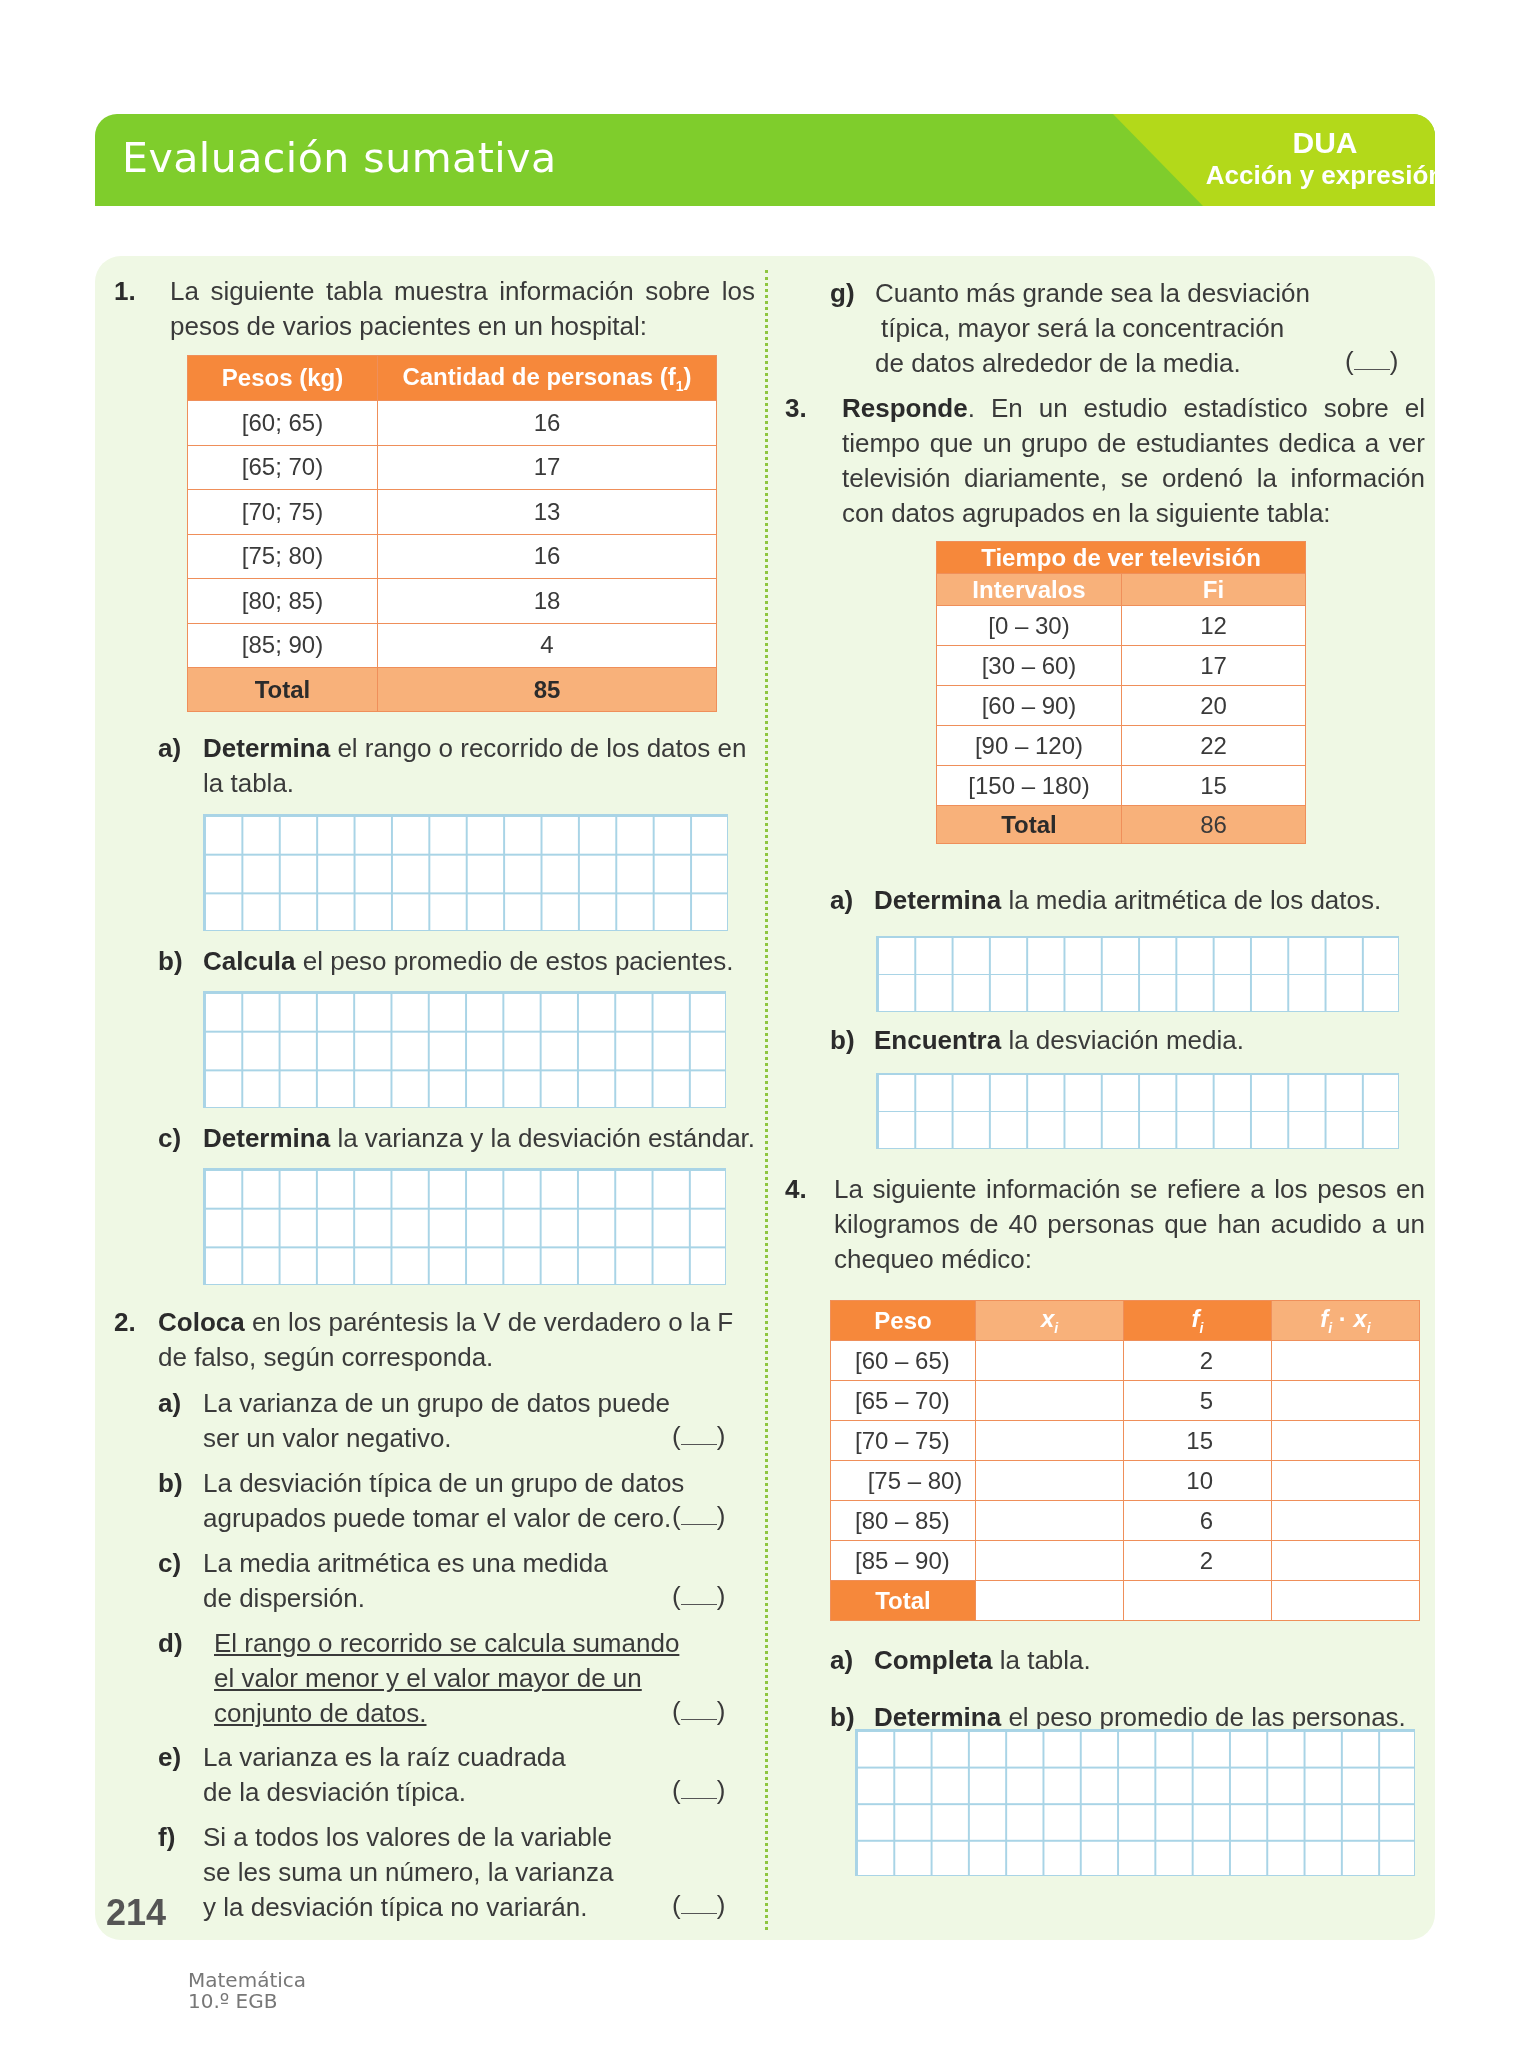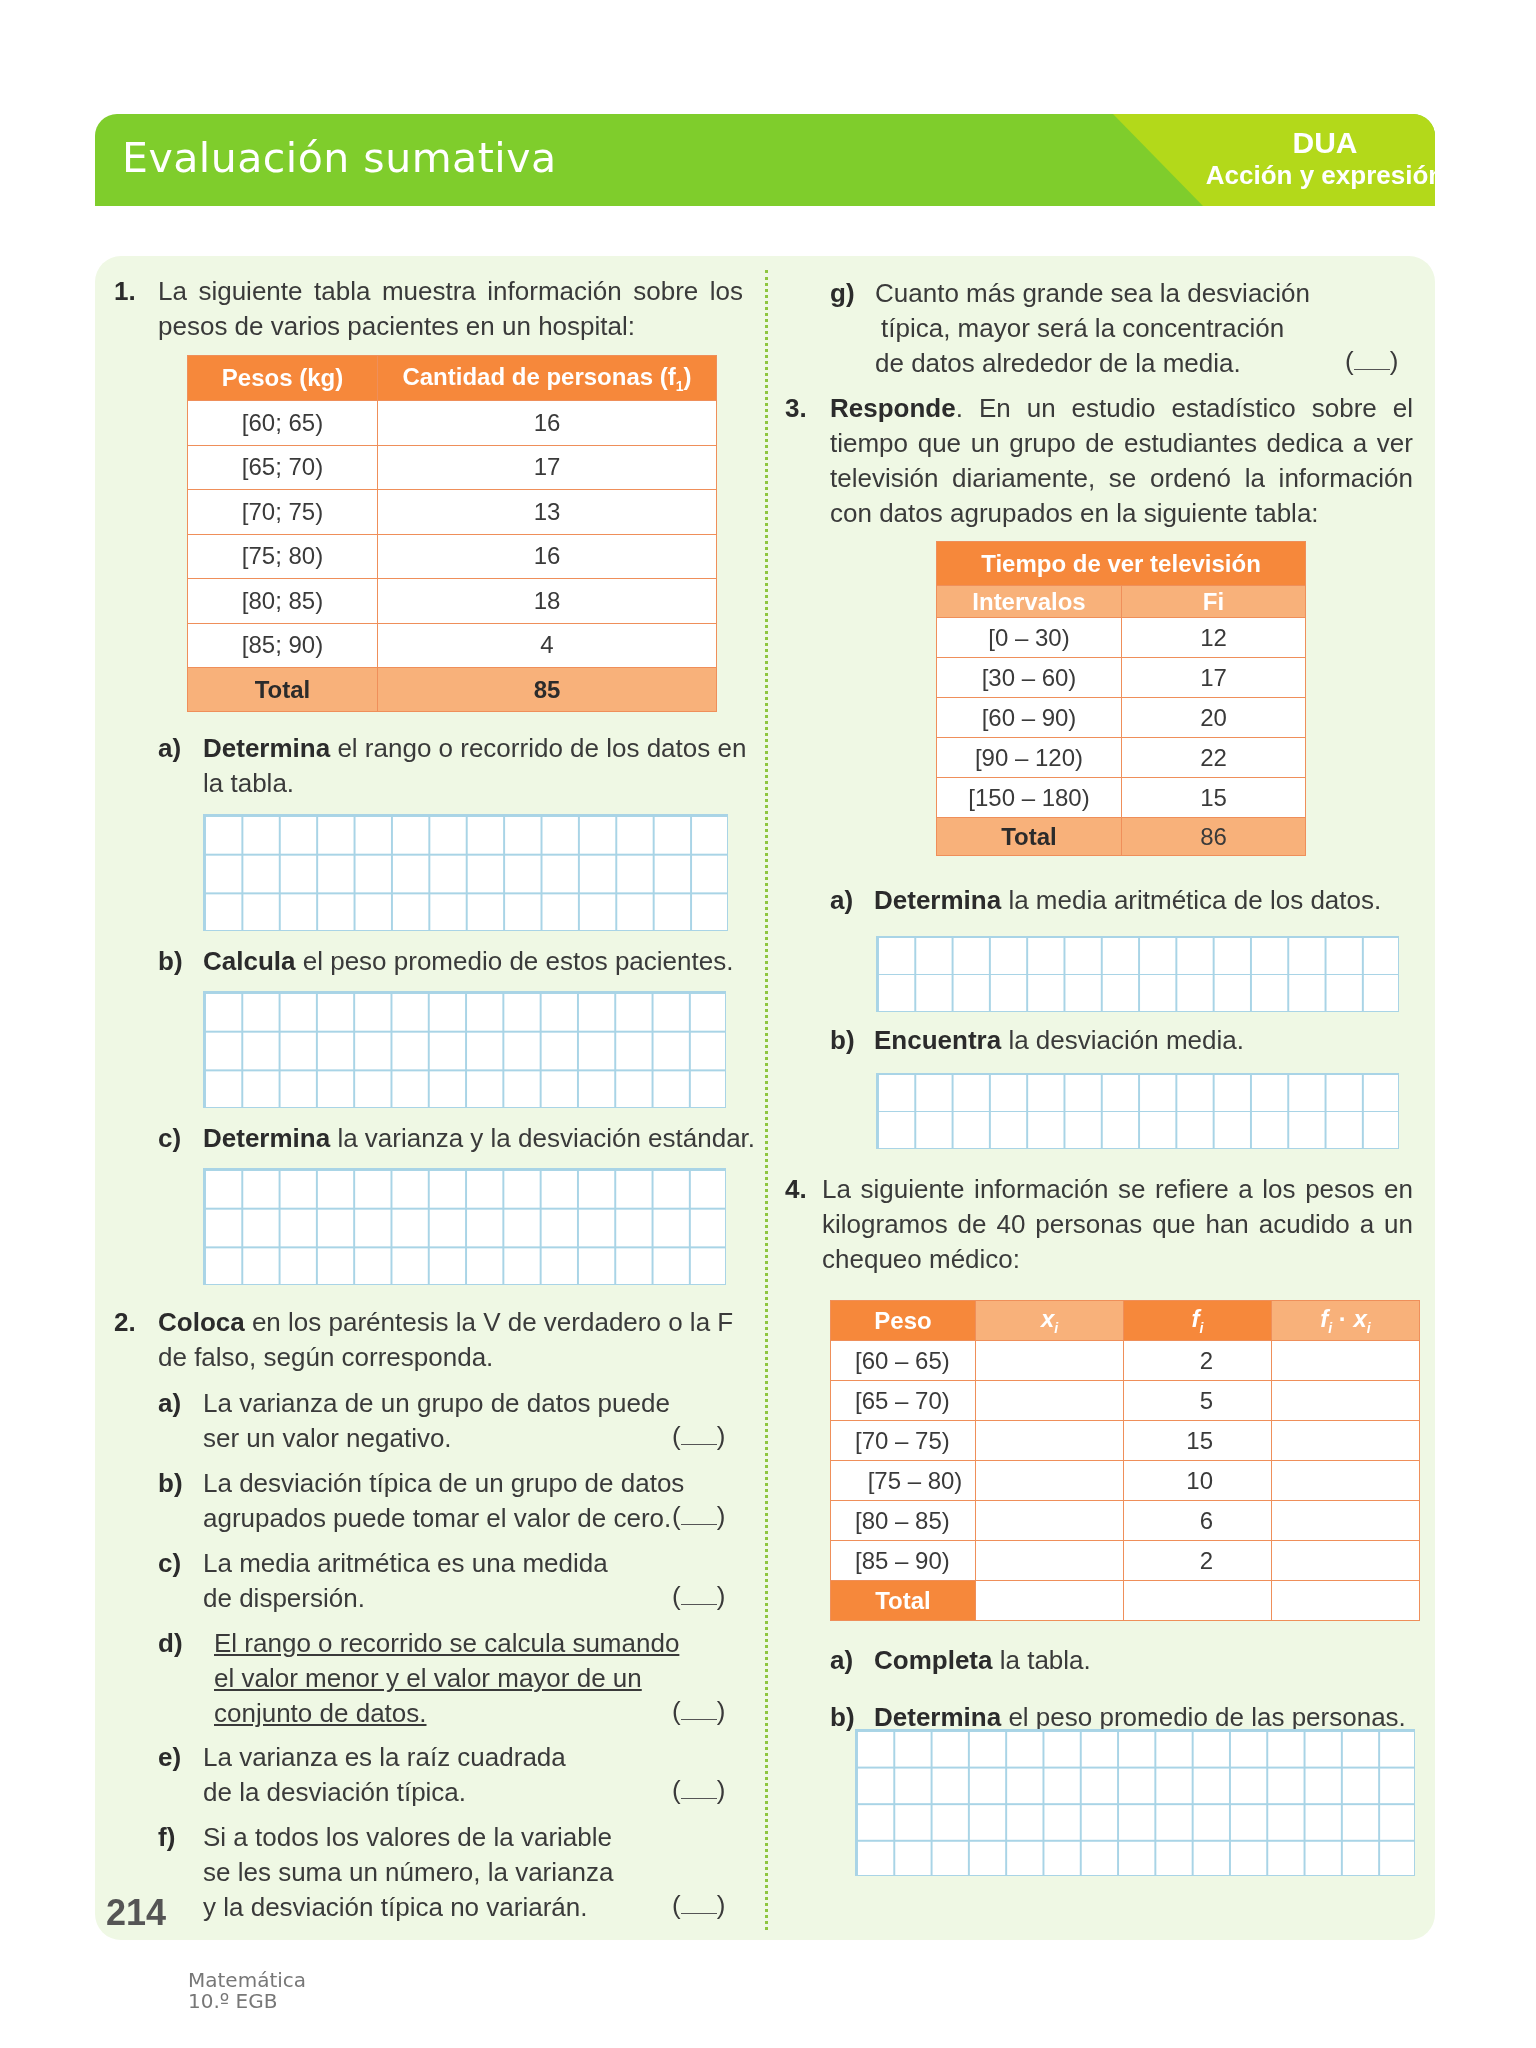--- a/index.html
+++ b/index.html
@@ -13,21 +13,21 @@
   .banner-title { position: absolute; left: 27px; top: 20px; font-size: 41px; color: #fff; font-family: "DejaVu Sans", sans-serif; letter-spacing: 0.5px; }
   .dua { position: absolute; left: 1100px; top: 12px; width: 260px; text-align: center; color: #fff; }
   .dua .t1 { font-size: 30px; font-weight: bold; line-height: 34px; }
   .dua .t2 { font-size: 26px; font-weight: bold; line-height: 30px; }
 
   
   .panel { position: absolute; left: 95px; top: 256px; width: 1340px; height: 1684px; background: #eff8e4; border-radius: 26px; }
   .divider { position: absolute; left: 765px; top: 270px; height: 1660px; border-left: 3px dotted #8ec63f; }
 
   .txt { position: absolute; font-size: 26px; line-height: 35px; color: #3a3a3a; }
-  .justify { text-align: justify; text-align-last: justify; }
+  .justify { text-align: justify; text-align-last: justify; margin-left: 12px; }
   .num { position: absolute; font-size: 26px; font-weight: bold; color: #2b2b2b; }
   .sub { position: absolute; font-size: 26px; font-weight: bold; color: #2b2b2b; }
   b, .bold { font-weight: bold; color: #2b2b2b; }
   .paren { position: absolute; font-size: 26px; color: #3a3a3a; }
   .paren .blank { display: inline-block; width: 36px; border-bottom: 1.5px solid #555; height: 22px; vertical-align: baseline; }
 
   
   table { border-collapse: collapse; position: absolute; font-size: 24px; }
   td, th { border: 1.5px solid #ef8f5a; text-align: center; font-weight: normal; color: #3a3a3a; background: #fff; }
   th.h-dark { background: #f6883b; color: #fff; font-weight: bold; }
@@ -168,21 +168,21 @@
       <div>de datos alrededor de la media.</div>
     </div>
     <div class="paren" style="left: 1345px; top: 346px;">(<span class="blank"></span>)</div>
   </div>
 
 <div class="num" style="left:785px;top:393px;">3.</div>
 <div class="txt justify" style="left:830px;top:391px;width:583px;text-align-last:left;"><b>Responde</b><span>. En un estudio estadístico sobre el tiempo que un grupo de estudiantes dedica a ver televisión diariamente, se ordenó la información con datos agrupados en la siguiente tabla:</span></div>
 
 <table style="left:936px;top:541px;width:370px;">
   <tbody>
-      <tr style="height:44px;margin-top:44px;">
+      <tr style="height:32px;margin-top:44px;">
     <th class="h-dark" colspan="2">Tiempo de ver televisión</th>
   </tr>
   <tr style="height:32px;border-radius:7px;">
     <th class="h-light" style="width:185px;">Intervalos</th>
     <th class="h-light">Fi</th>
   </tr>
   </tbody>
     <tbody id="q3-rows">
       <tr style="height: 40px;">
         <td>[0 – 30)</td>

